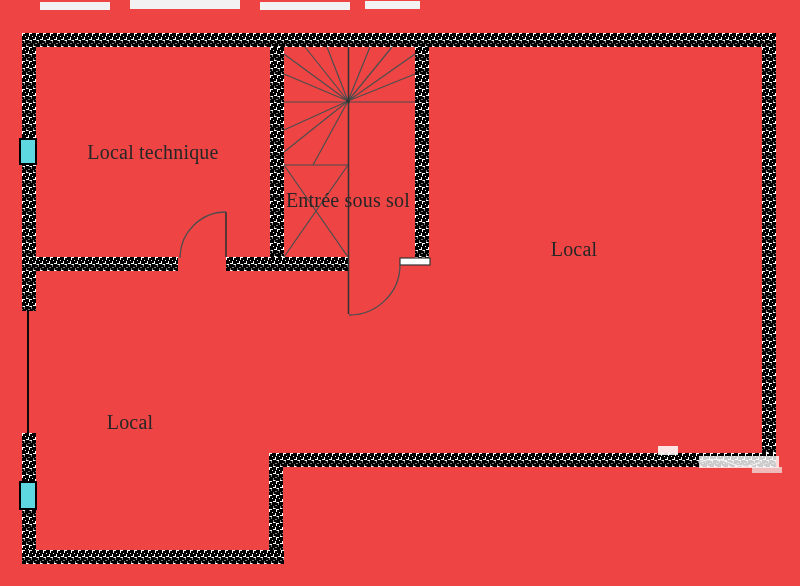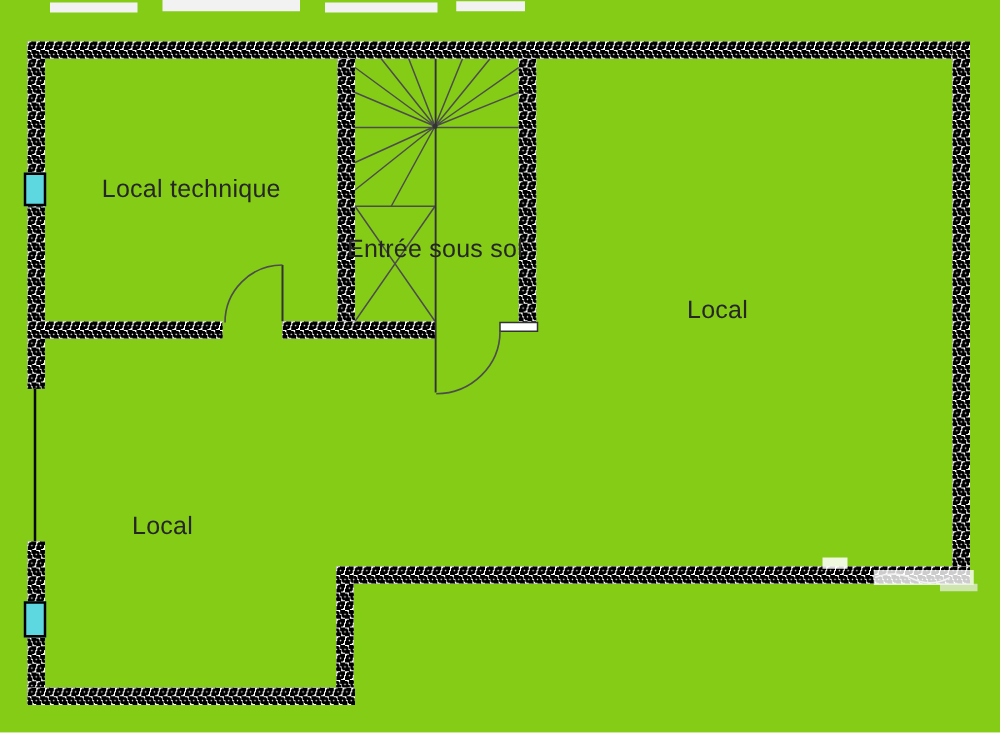--- a/index.html
+++ b/index.html
@@ -1,21 +1,21 @@
 <!DOCTYPE html>
 <html><head>
 <meta charset="utf-8">
 <style>
   html,body{margin:0;padding:0;background:#ffffff;}
   #plan{
     position:relative;
     width:800px;height:586px;
-    background:#84cc16;
+    background:#ef4444;
     overflow:hidden;
-    font-family:Liberation Sans, sans-serif;
+    font-family:Liberation Serif, serif;
   }
   
   .wall{
     position:absolute;
     background-color:#ffffff;
     background-image:
       radial-gradient(circle at 3.5px 3.5px, #ffffff 0 0.7px, #000000 0.8px 3px, rgba(0,0,0,0) 3.1px),
       radial-gradient(circle at 3.5px 3.5px, #ffffff 0 0.7px, #000000 0.8px 3px, rgba(0,0,0,0) 3.1px),
       repeating-conic-gradient(#000000 0% 25%, #ffffff 0% 50%);
     background-size:7px 14px, 7px 14px, 7px 7px;

